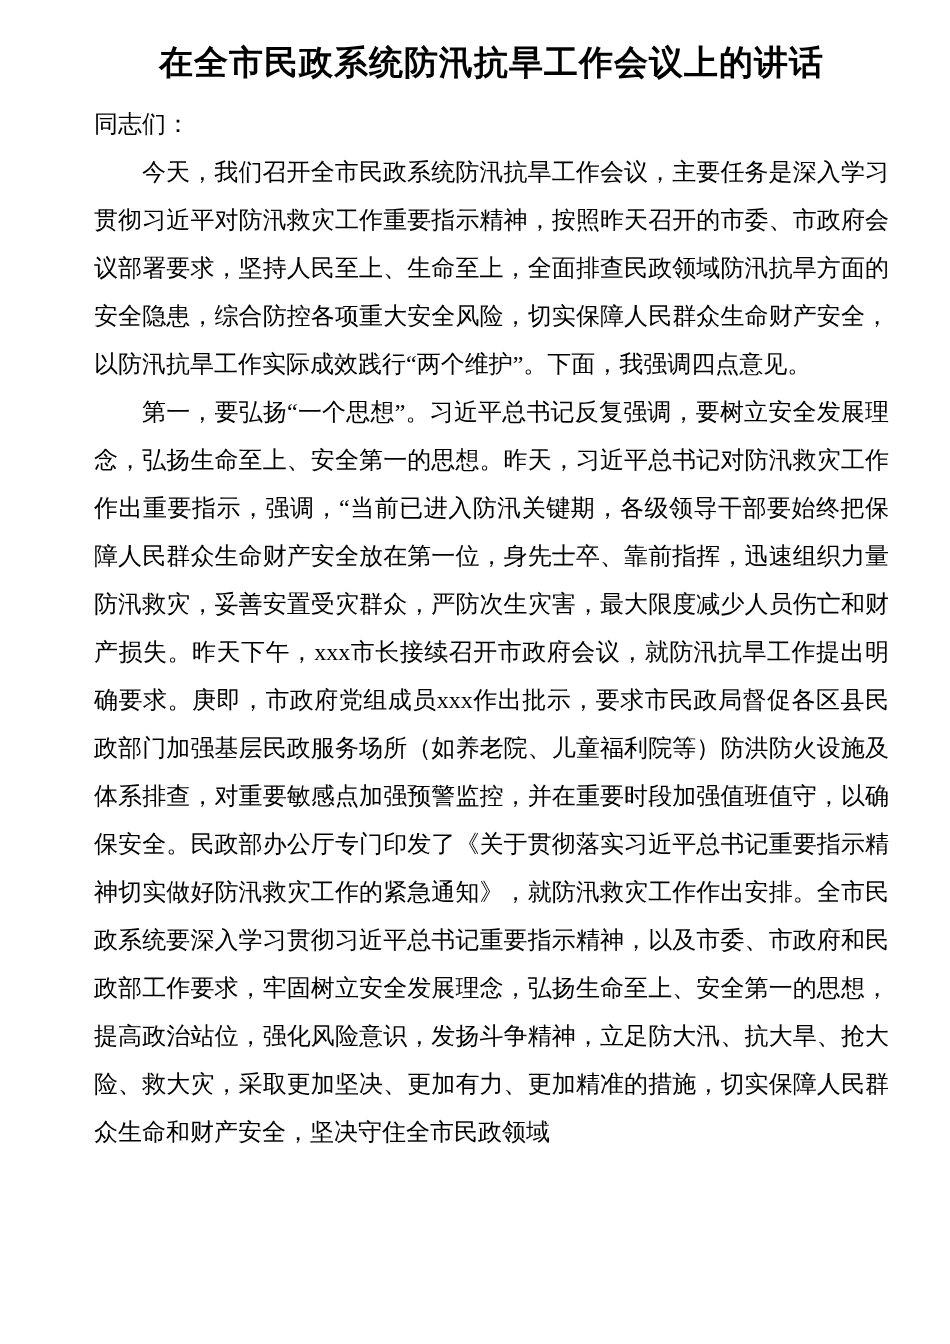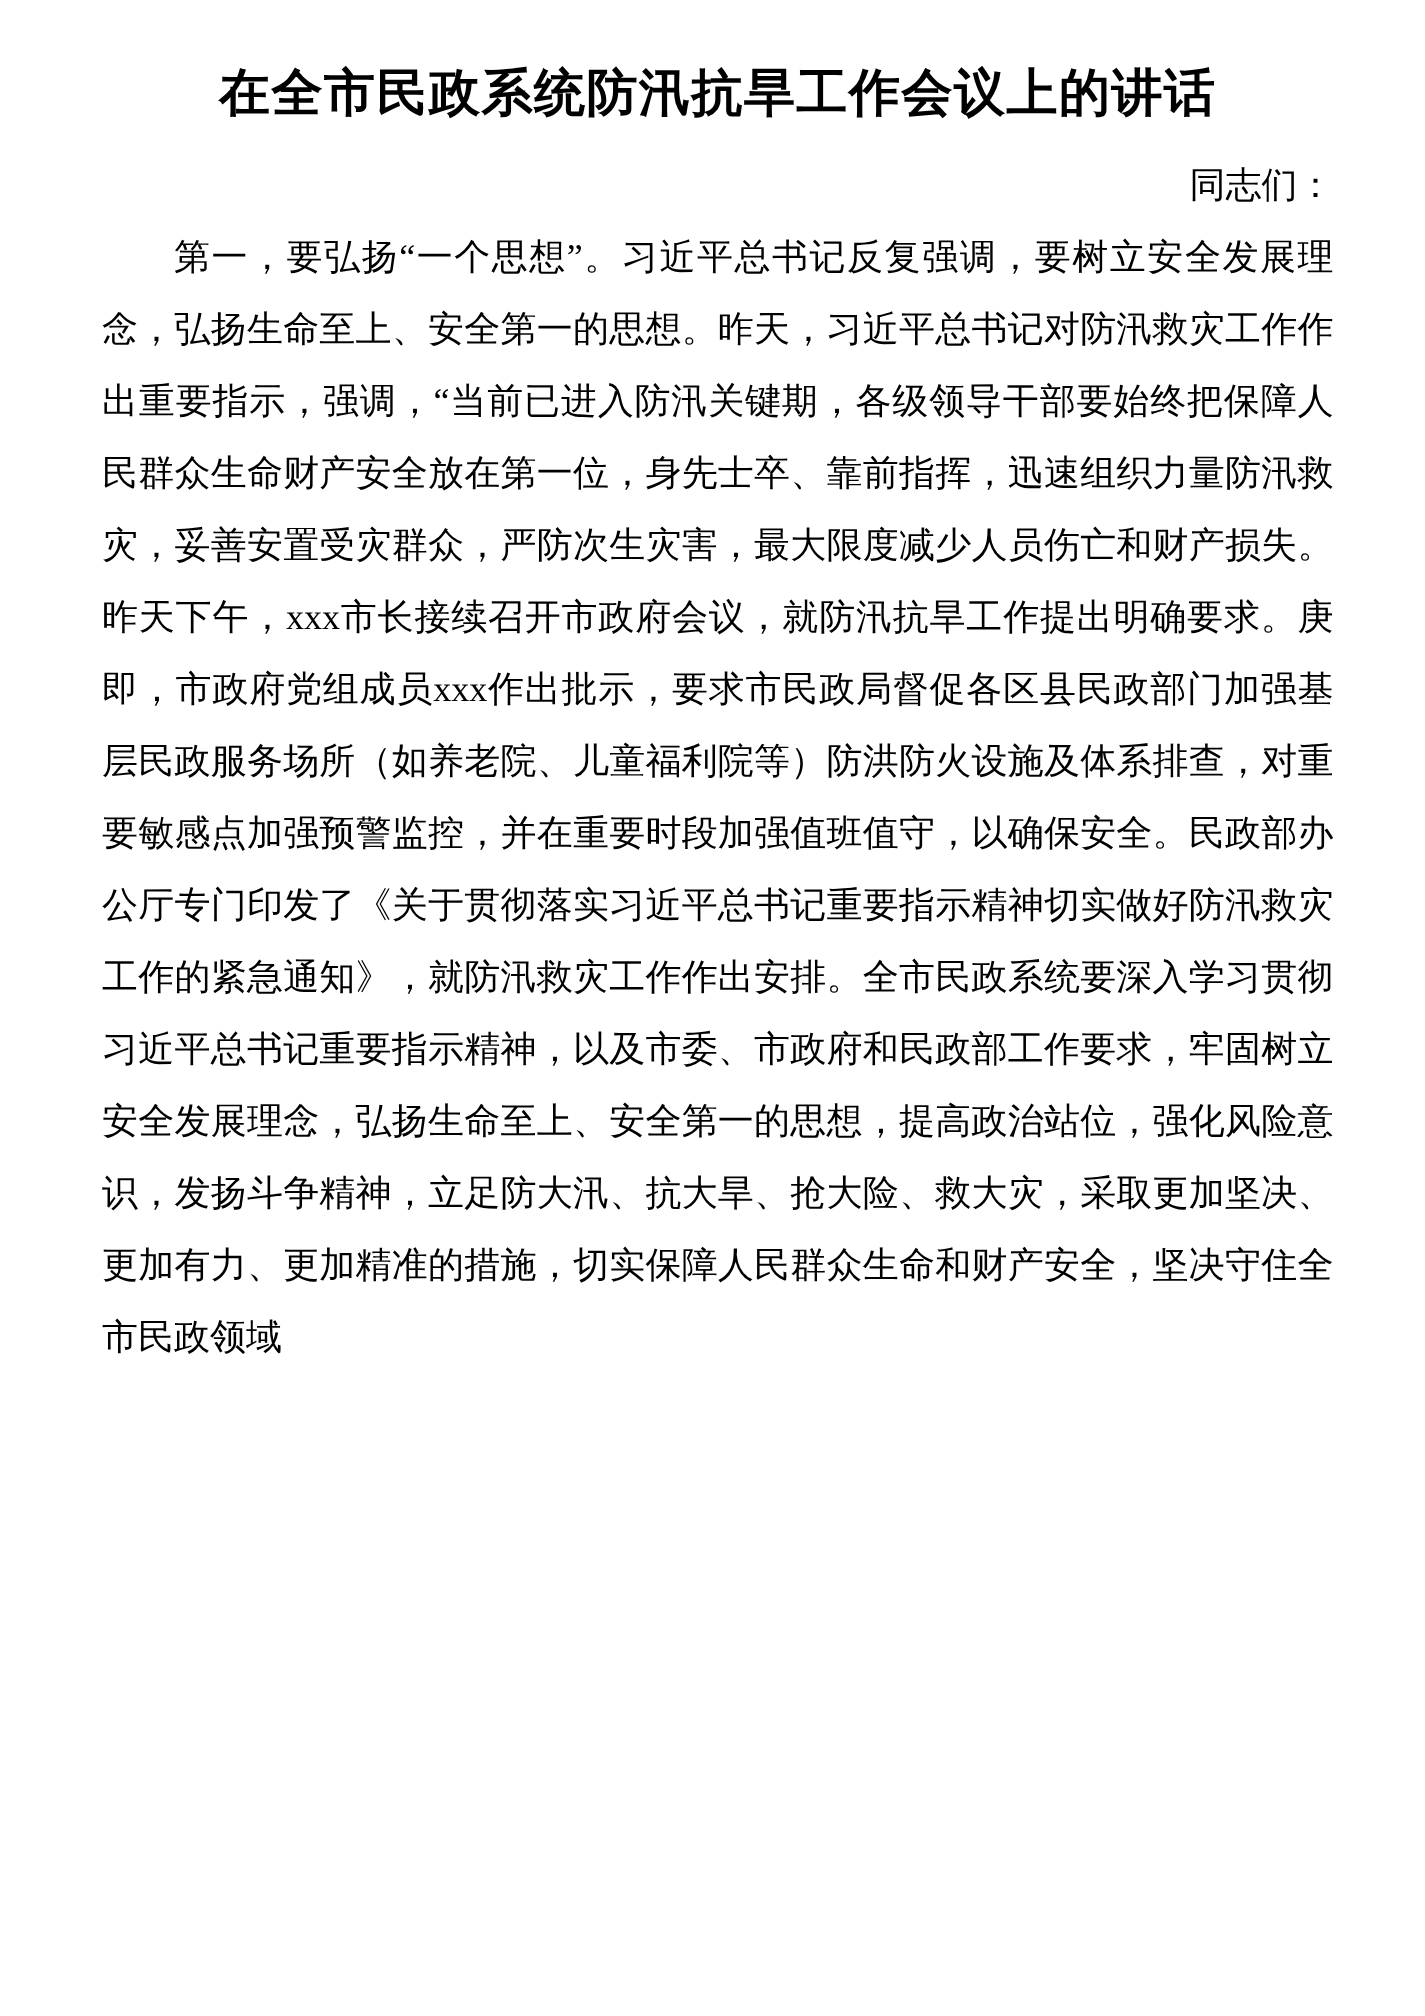--- a/index.html
+++ b/index.html
@@ -9,36 +9,36 @@
   body {
     width: 950px;
     height: 1344px;
     overflow: hidden;
     font-family: "Liberation Serif", "DejaVu Serif", serif;
     color: #000000;
   }
   .page {
     width: 950px;
     height: 1344px;
-    padding: 40px 61px 0 68px;
+    padding: 40px 61px 0 94px;
     overflow: hidden;
     background: #ffffff;
   }
   .doc-title {
     font-size: 34px;
     font-weight: bold;
     text-align: center;
     line-height: 46px;
     margin-bottom: 14px;
     letter-spacing: 1px;
   }
   .salutation {
     font-size: 24px;
     line-height: 48px;
-    text-align: right;
+    text-align: left;
   }
   .para {
     font-size: 24px;
     line-height: 48px;
     text-align: justify;
     text-justify: inter-ideograph;
     text-indent: 2em;
     word-break: break-all;
   }
   .para .lead {
@@ -46,15 +46,16 @@
   }
 </style>
 </head>
 <body>
 
 <div class="page">
   <h1 class="doc-title">在全市民政系统防汛抗旱工作会议上的讲话</h1>
 
   <p class="salutation">同志们：</p>
 
+  <p class="para"><span>今天，我们召开全市民政系统防汛抗旱工作会议，主要任务是深入学习贯彻习近平对防汛救灾工作重要指示精神，按照昨天召开的市委、市政府会议部署要求，坚持人民至上、生命至上，全面排查民政领域防汛抗旱方面的安全隐患，综合防控各项重大安全风险，切实保障人民群众生命财产安全，以防汛抗旱工作实际成效践行“两个维护”。下面，我强调四点意见。</span></p>
 
   <p class="para"><span class="lead">第一，要弘扬“一个思想”。</span><span>习近平总书记反复强调，要树立安全发展理念，弘扬生命至上、安全第一的思想。昨天，习近平总书记对防汛救灾工作作出重要指示，强调，“当前已进入防汛关键期，各级领导干部要始终把保障人民群众生命财产安全放在第一位，身先士卒、靠前指挥，迅速组织力量防汛救灾，妥善安置受灾群众，严防次生灾害，最大限度减少人员伤亡和财产损失。昨天下午，xxx市长接续召开市政府会议，就防汛抗旱工作提出明确要求。庚即，市政府党组成员xxx作出批示，要求市民政局督促各区县民政部门加强基层民政服务场所（如养老院、儿童福利院等）防洪防火设施及体系排查，对重要敏感点加强预警监控，并在重要时段加强值班值守，以确保安全。民政部办公厅专门印发了《关于贯彻落实习近平总书记重要指示精神切实做好防汛救灾工作的紧急通知》，就防汛救灾工作作出安排。全市民政系统要深入学习贯彻习近平总书记重要指示精神，以及市委、市政府和民政部工作要求，牢固树立安全发展理念，弘扬生命至上、安全第一的思想，提高政治站位，强化风险意识，发扬斗争精神，立足防大汛、抗大旱、抢大险、救大灾，采取更加坚决、更加有力、更加精准的措施，切实保障人民群众生命和财产安全，坚决守住全市民政领域</span></p>
 </div>
 
 </body></html>

